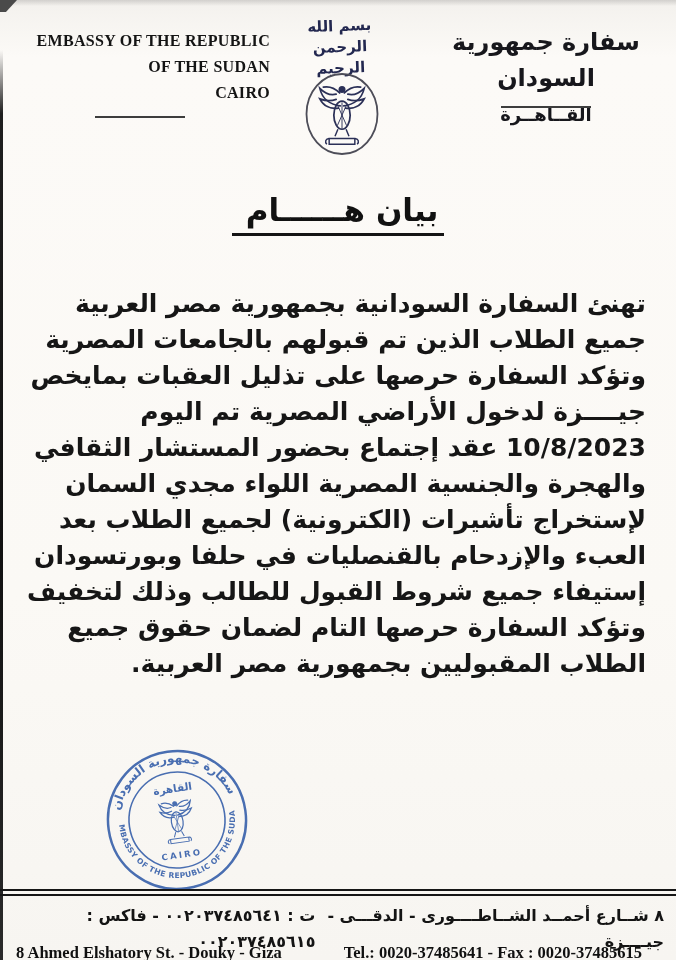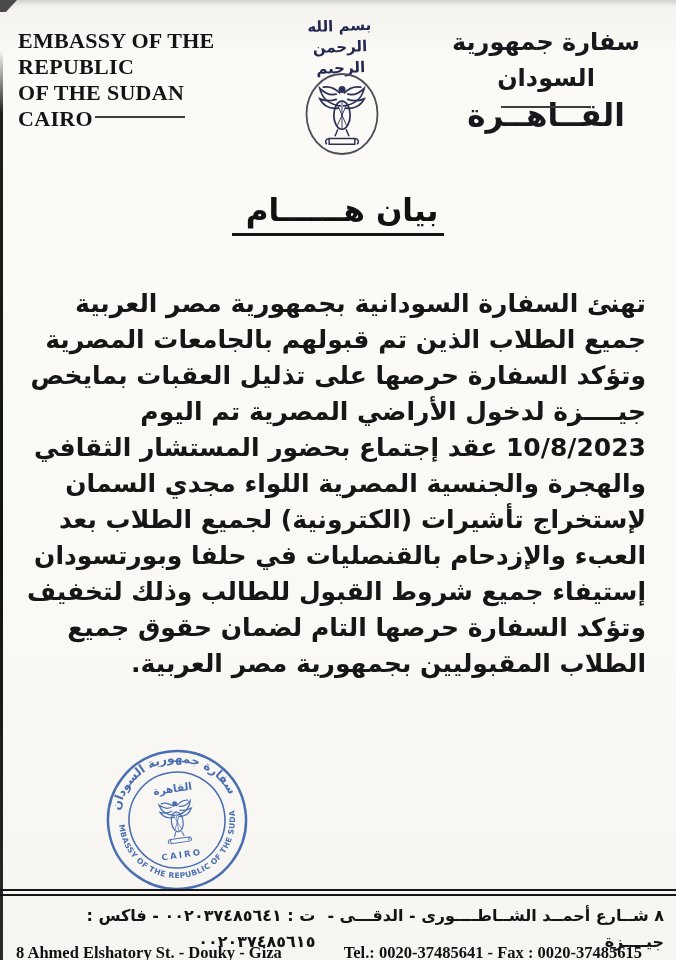--- a/index.html
+++ b/index.html
@@ -12,32 +12,32 @@
     color:#1a1a1a;
   }
   
   .top-strip{position:absolute;left:0;top:0;width:100%;height:6px;
     background:linear-gradient(180deg,#c7c5c2,rgba(200,198,195,0));opacity:.75;}
   .corner-mark{position:absolute;left:0;top:0;width:17px;height:12px;background:#4a4a4a;
     clip-path:polygon(0 0,100% 0,35% 100%,0 100%);}
   .left-edge{position:absolute;left:0;top:50px;width:3px;height:910px;
     background:linear-gradient(180deg,rgba(25,25,25,0),#1f1f1f 7%,#111 55%,#2a2a2a 100%);}
   
-  .hdr-en{position:absolute;left:18px;top:28px;width:252px;text-align:left;
+  .hdr-en{position:absolute;left:18px;top:28px;width:252px;text-align:right;
     font-family:"Liberation Serif","DejaVu Serif",serif;font-weight:bold;
-    font-size:22px;line-height:26px;color:#141414;letter-spacing:.3px;}
+    font-size:16px;line-height:26px;color:#141414;letter-spacing:.3px;}
   .hdr-en-underline{position:absolute;left:95px;top:116px;width:90px;height:2px;background:#3d3d3d;}
   .bismillah{position:absolute;left:286px;top:16px;width:108px;text-align:center;
     direction:rtl;font-weight:bold;font-size:15px;line-height:21px;color:#232850;
     transform:rotate(-2deg);}
   .emblem{position:absolute;left:303px;top:72px;}
   .hdr-ar{position:absolute;left:428px;top:24px;width:236px;text-align:center;
     direction:rtl;font-weight:bold;color:#17171c;}
   .hdr-ar .l1{font-size:24px;line-height:36px;}
-  .hdr-ar .l2{font-size:31px;line-height:38px;}
+  .hdr-ar .l2{font-size:18px;line-height:38px;}
   .hdr-ar-underline{position:absolute;left:501px;top:106px;width:90px;height:2px;background:#3d3d3d;}
   
   .title-wrap{position:absolute;left:0;top:192px;width:100%;text-align:center;}
   .title{display:inline-block;direction:rtl;font-weight:bold;font-size:31px;color:#111;
     border-bottom:3px solid #151515;padding:0 6px 5px 14px;}
   
   .body{position:absolute;left:30px;top:286px;width:616px;direction:rtl;}
   .body .line{height:36px;line-height:36px;font-weight:bold;
     font-size:25px;color:#161616;white-space:nowrap;}
   

